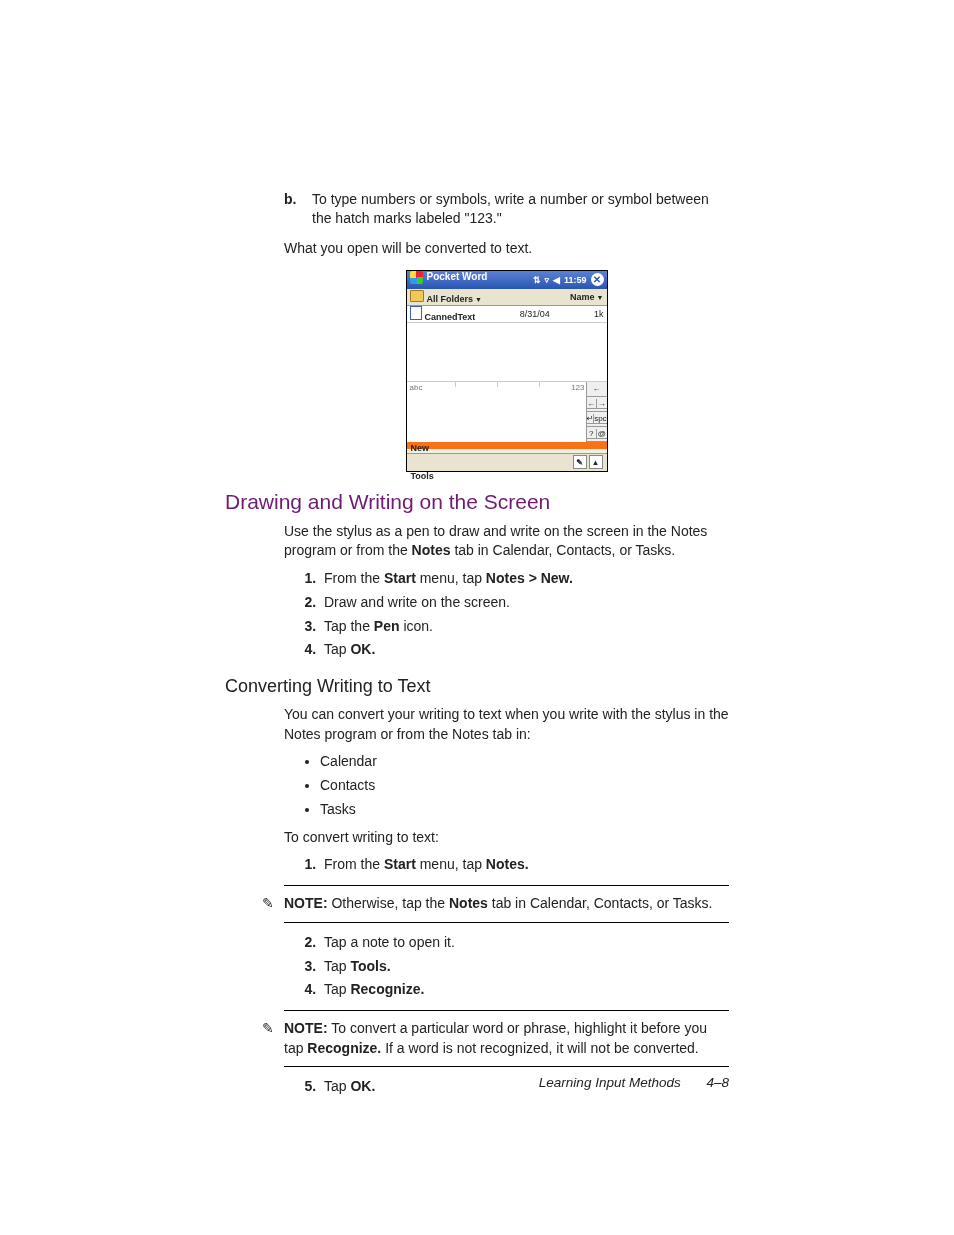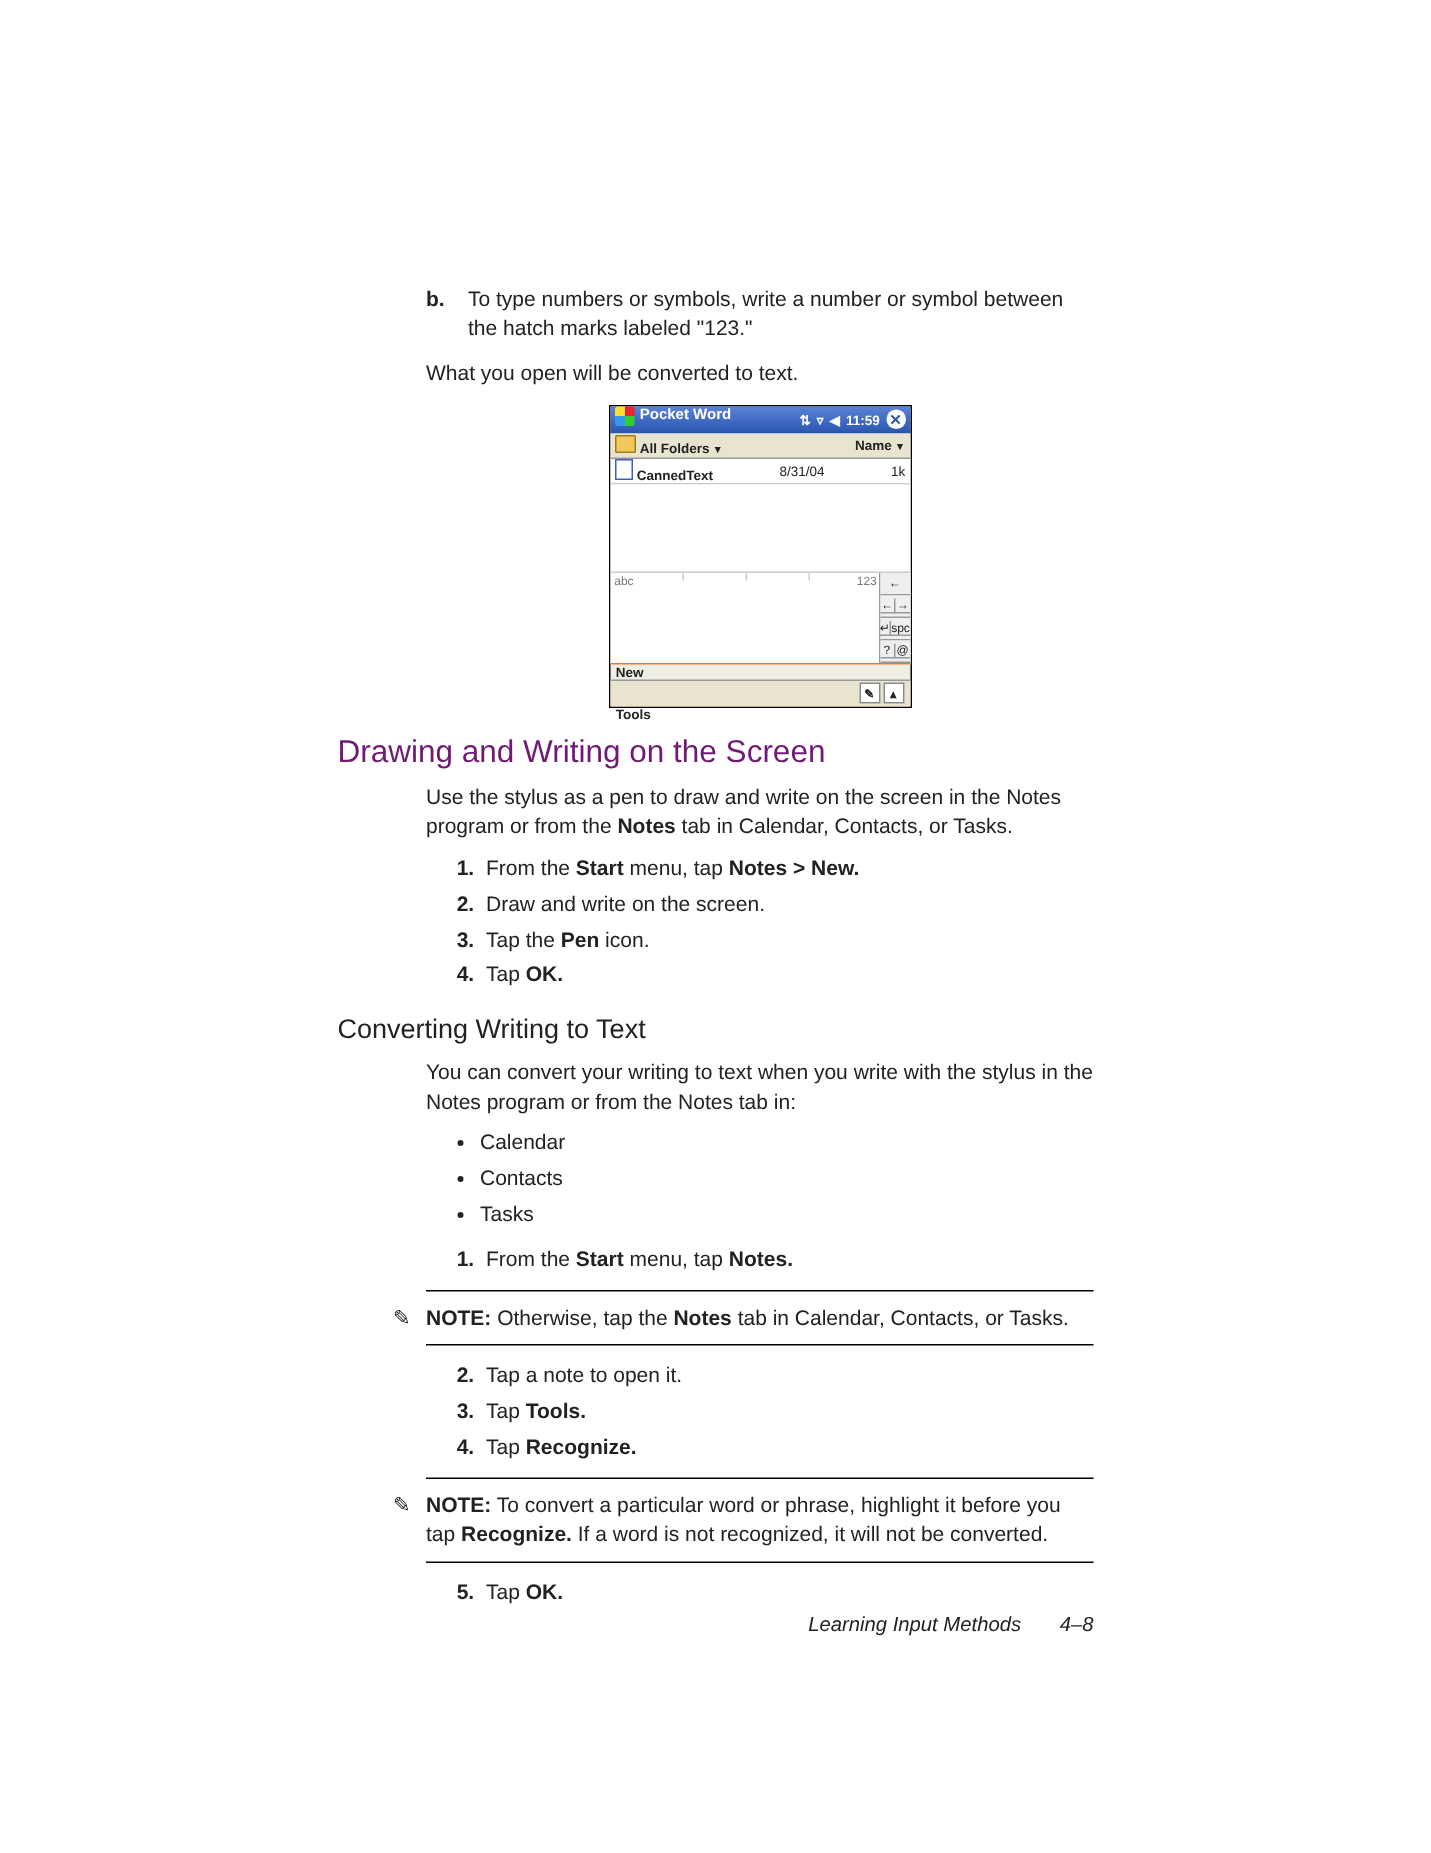--- a/index.html
+++ b/index.html
@@ -66,21 +66,21 @@
   }
   .folder-ico { width:12px; height:10px; background:#f3c85a; border:1px solid #a07a20; margin-right:3px; display:inline-block; border-radius:1px; }
   .downcaret { font-size:7px; margin-left:2px; }
   .scr-row {
     height:16px; background:#fff; border-bottom:1px solid #ccc;
     display:flex; align-items:center; padding:0 3px; justify-content:space-between;
   }
   .doc-ico { width:10px; height:12px; background:#fff; border:1px solid #3a5fbf; margin-right:3px; display:inline-block; }
   .scr-whitespace { background:#fff; height:58px; border-bottom:1px solid #ccc; }
   .scr-input {
-    background:#fff; height:60px; position:relative; border-bottom:1px solid #f97316;
+    background:#fff; height:60px; position:relative; border-bottom:7px solid #f97316;
   }
   .scr-input .abc { position:absolute; left:3px; top:1px; font-size:8px; color:#777; }
   .scr-input .n123 { position:absolute; right:22px; top:1px; font-size:8px; color:#777; }
   .scr-input .tick { position:absolute; background:#ccc; width:1px; height:5px; top:0; }
   .sidekeys {
     position:absolute; right:0; top:0; width:20px; height:60px; border-left:1px solid #999;
     display:flex; flex-direction:column;
   }
   .sidekeys div { flex:1; border-bottom:1px solid #999; display:flex; align-items:center; justify-content:center; font-size:8px; background:#efefef; }
   .sidekeys .row { display:flex; flex:1; }
@@ -228,20 +228,21 @@
       <li><span>Tap </span><b>OK.</b></li>
     </ol>
 
     <h3 class="subsection">Converting Writing to Text</h3>
     <p class="body">You can convert your writing to text when you write with the stylus in the Notes program or from the Notes tab in:</p>
     <ul class="bullets">
       <li>Calendar</li>
       <li>Contacts</li>
       <li>Tasks</li>
     </ul>
+    <p class="body">To convert writing to text:</p>
     <ol class="steps">
       <li><span>From the </span><b>Start</b><span> menu, tap </span><b>Notes.</b></li>
     </ol>
 
     <div class="note">
       <span class="note-icon">✎</span>
       <span class="note-label">NOTE:</span><span> Otherwise, tap the </span><b>Notes</b><span> tab in Calendar, Contacts, or Tasks.</span>
     </div>
 
     <ol class="steps" start="2">

